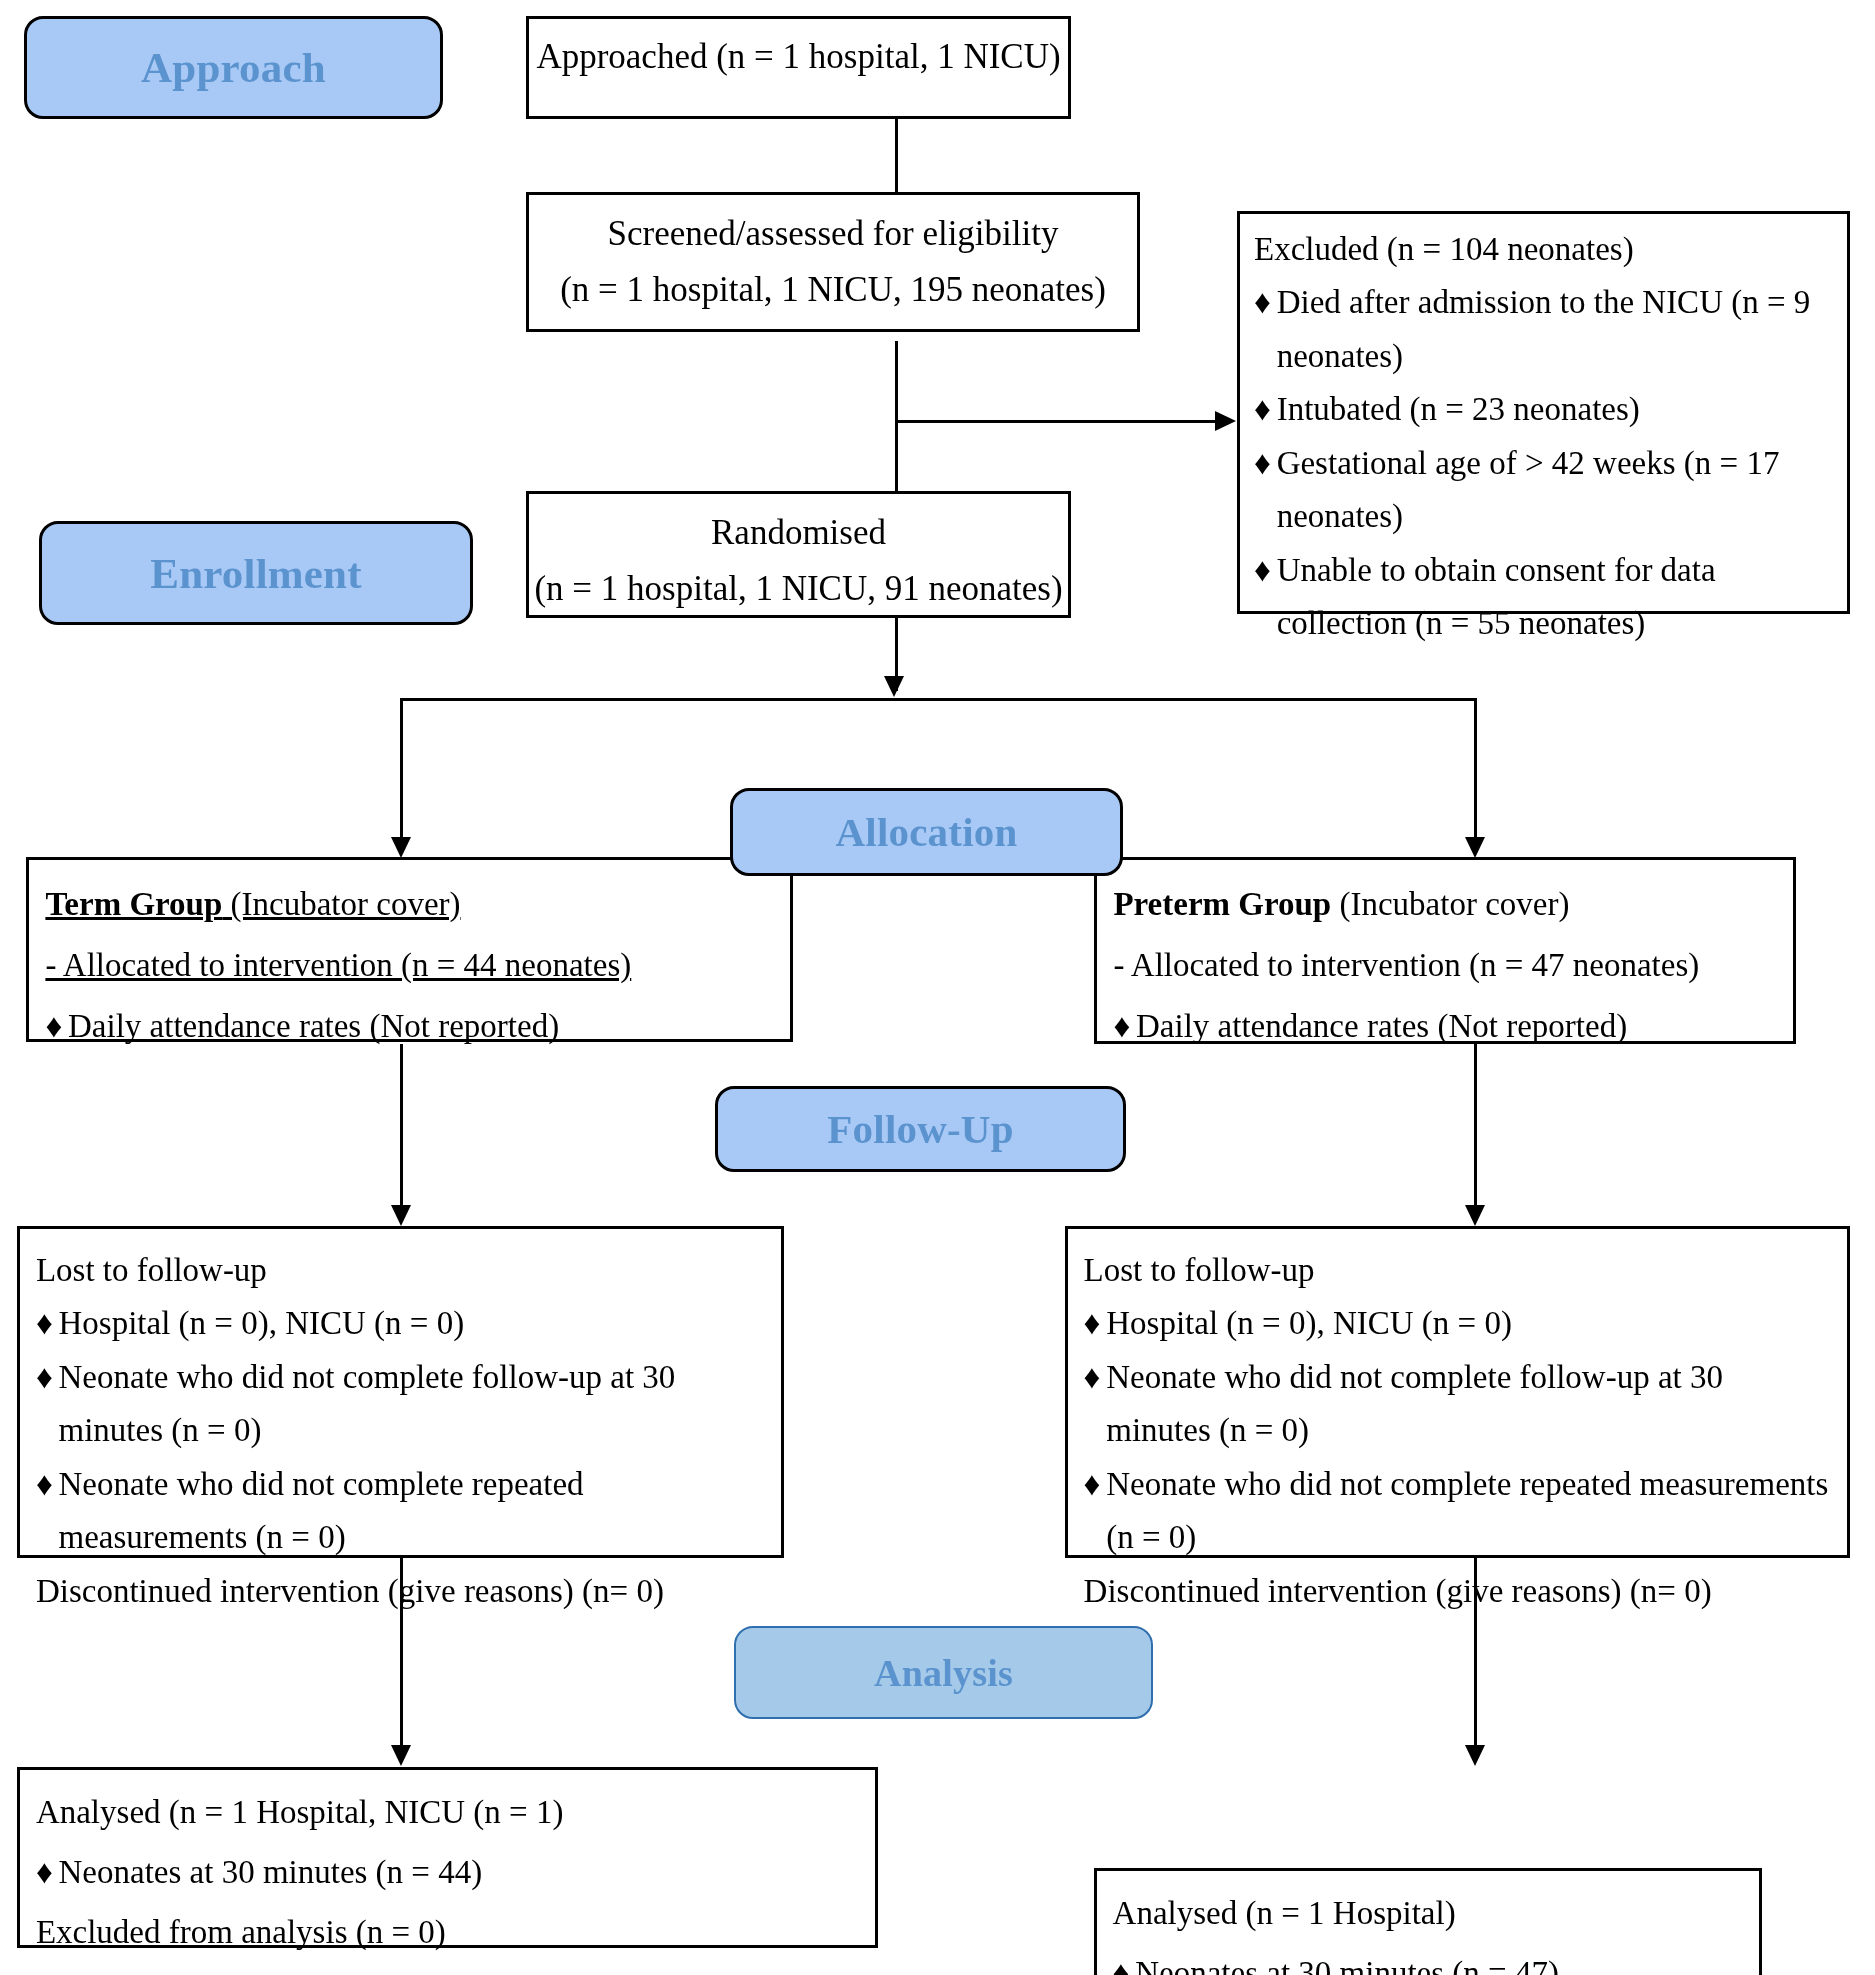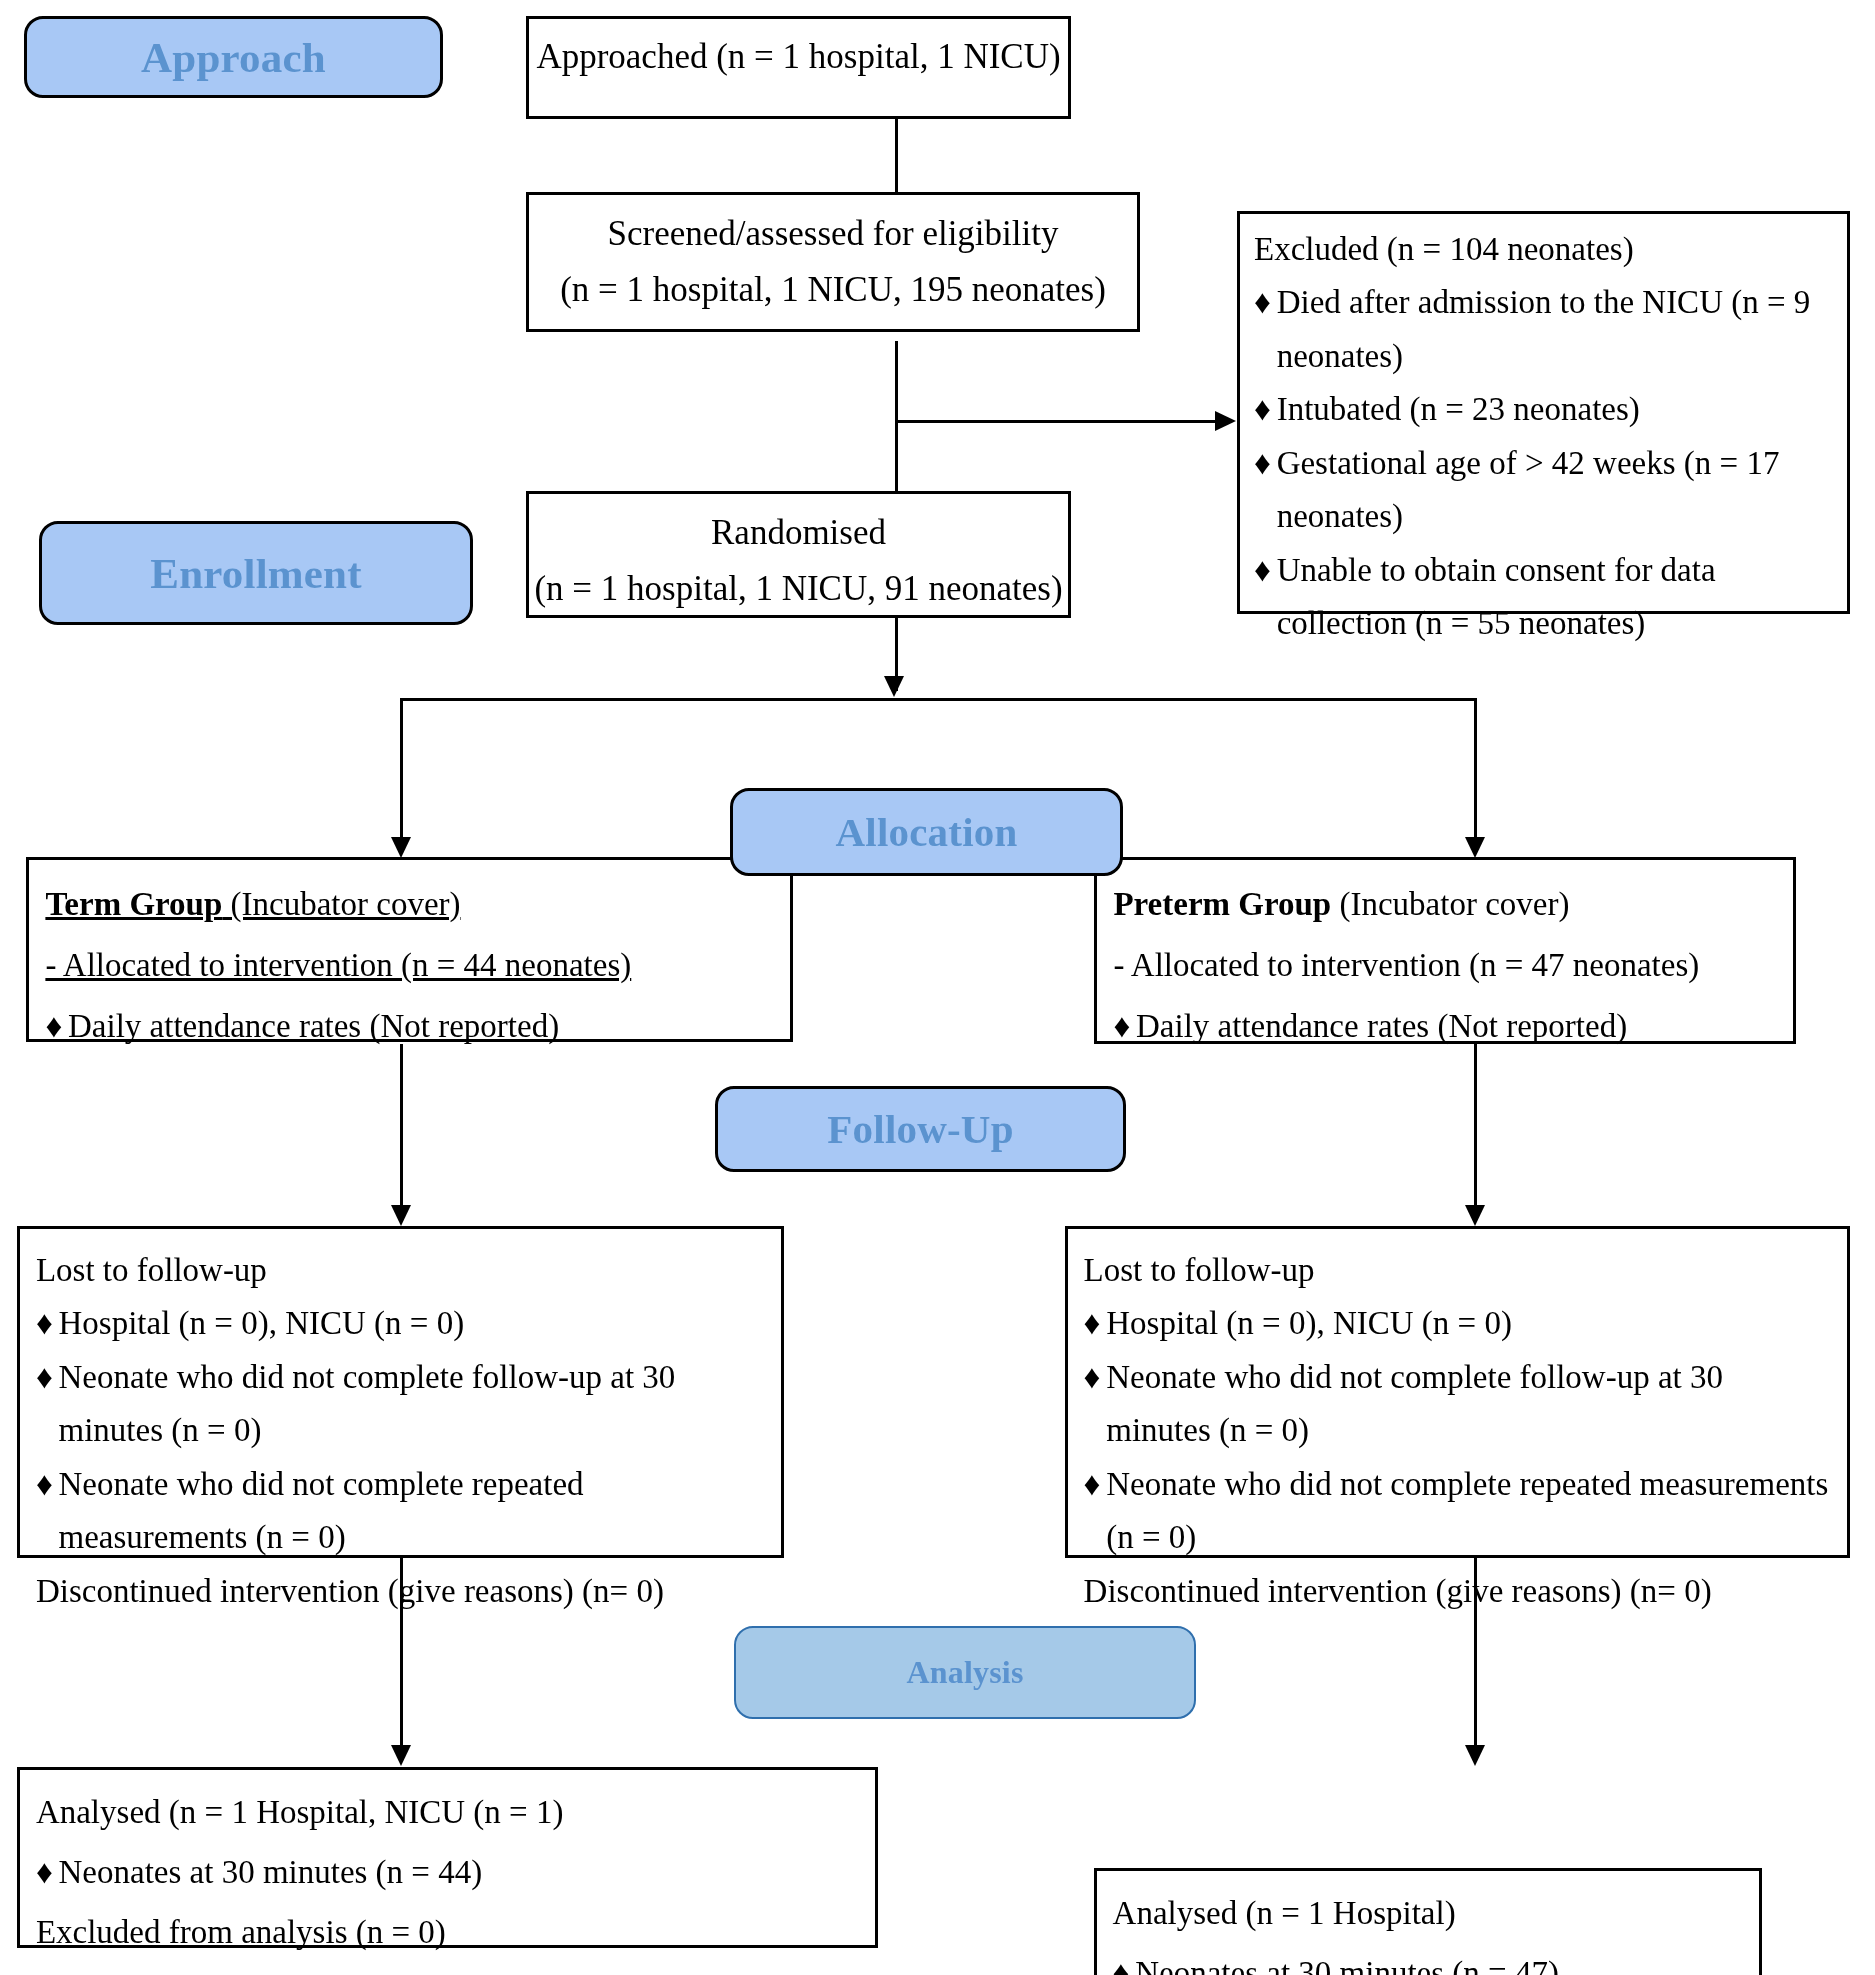--- a/index.html
+++ b/index.html
@@ -50,37 +50,37 @@
     position:absolute;width:0;height:0;z-index:3;
     border-top:10.7px solid transparent;border-bottom:10.7px solid transparent;
     border-left:21.4px solid #000;
   }
 </style>
 </head>
 <body>
 
 <div id="root">
 
-  <div class="stage" style="left:24px;top:16.4px;width:419px;height:82px;font-size:43px;">
+  <div class="stage" style="left:24px;top:16.4px;width:419px;height:103px;font-size:43px;">
     <span>Approach</span>
   </div>
 
   <div class="stage" style="left:39px;top:521px;width:434px;height:104px;font-size:43px;">
     <span>Enrollment</span>
   </div>
 
   <div class="stage" style="left:730px;top:788px;width:393px;height:88px;font-size:41px;">
     <span>Allocation</span>
   </div>
 
   <div class="stage" style="left:715px;top:1086px;width:411px;height:86px;font-size:41px;">
     <span>Follow-Up</span>
   </div>
 
-  <div class="stage analysis-stage" style="left:734px;top:1626px;width:462px;height:93px;font-size:32px;">
+  <div class="stage analysis-stage" style="left:734px;top:1626px;width:419px;height:93px;font-size:38px;">
     <span>Analysis</span>
   </div>
 
   <div class="vline" style="left:895px;top:119px;height:86px;"></div>
 
   <div class="vline" style="left:895px;top:341px;height:152px;"></div>
 
   <div class="hline" style="left:895px;top:420px;width:325px;"></div>
   <div class="arrowright" style="left:1215px;top:411px;"></div>
 

